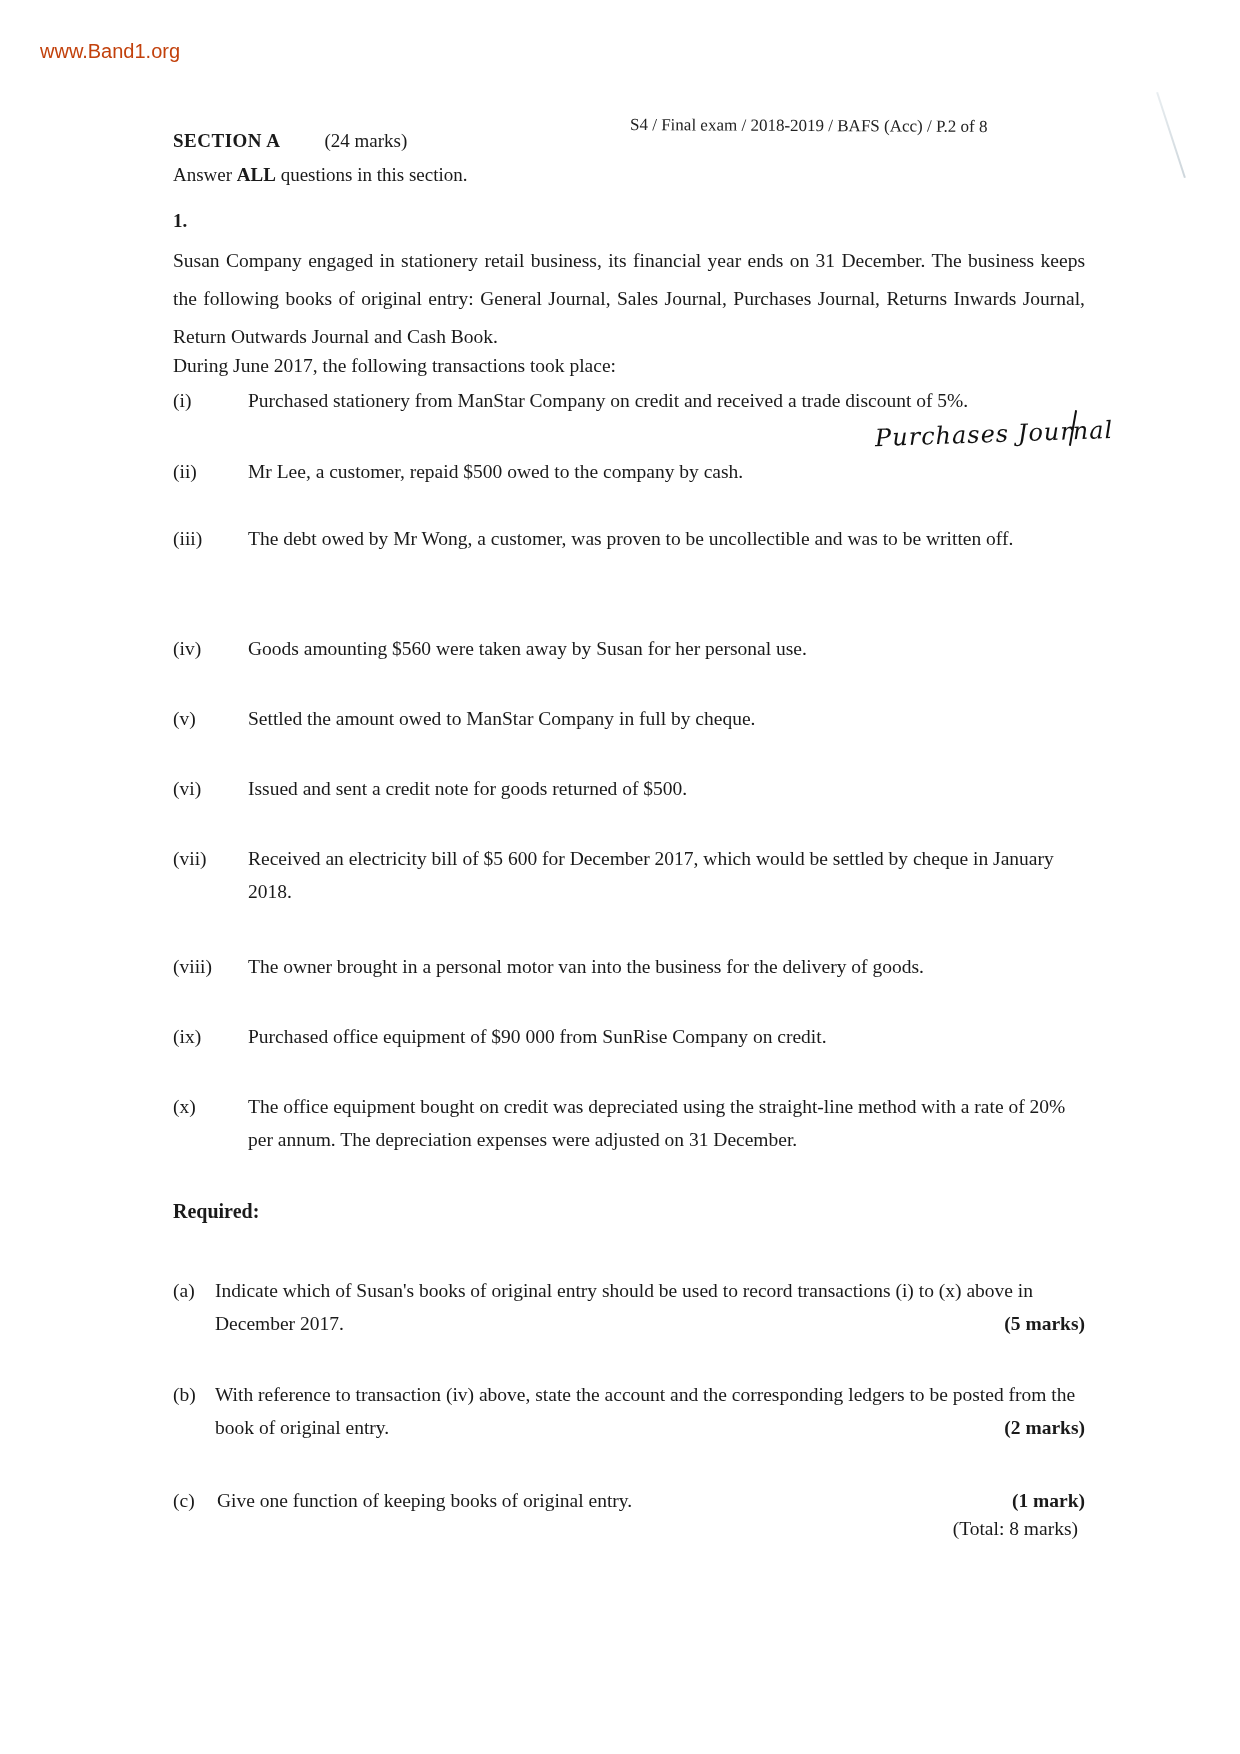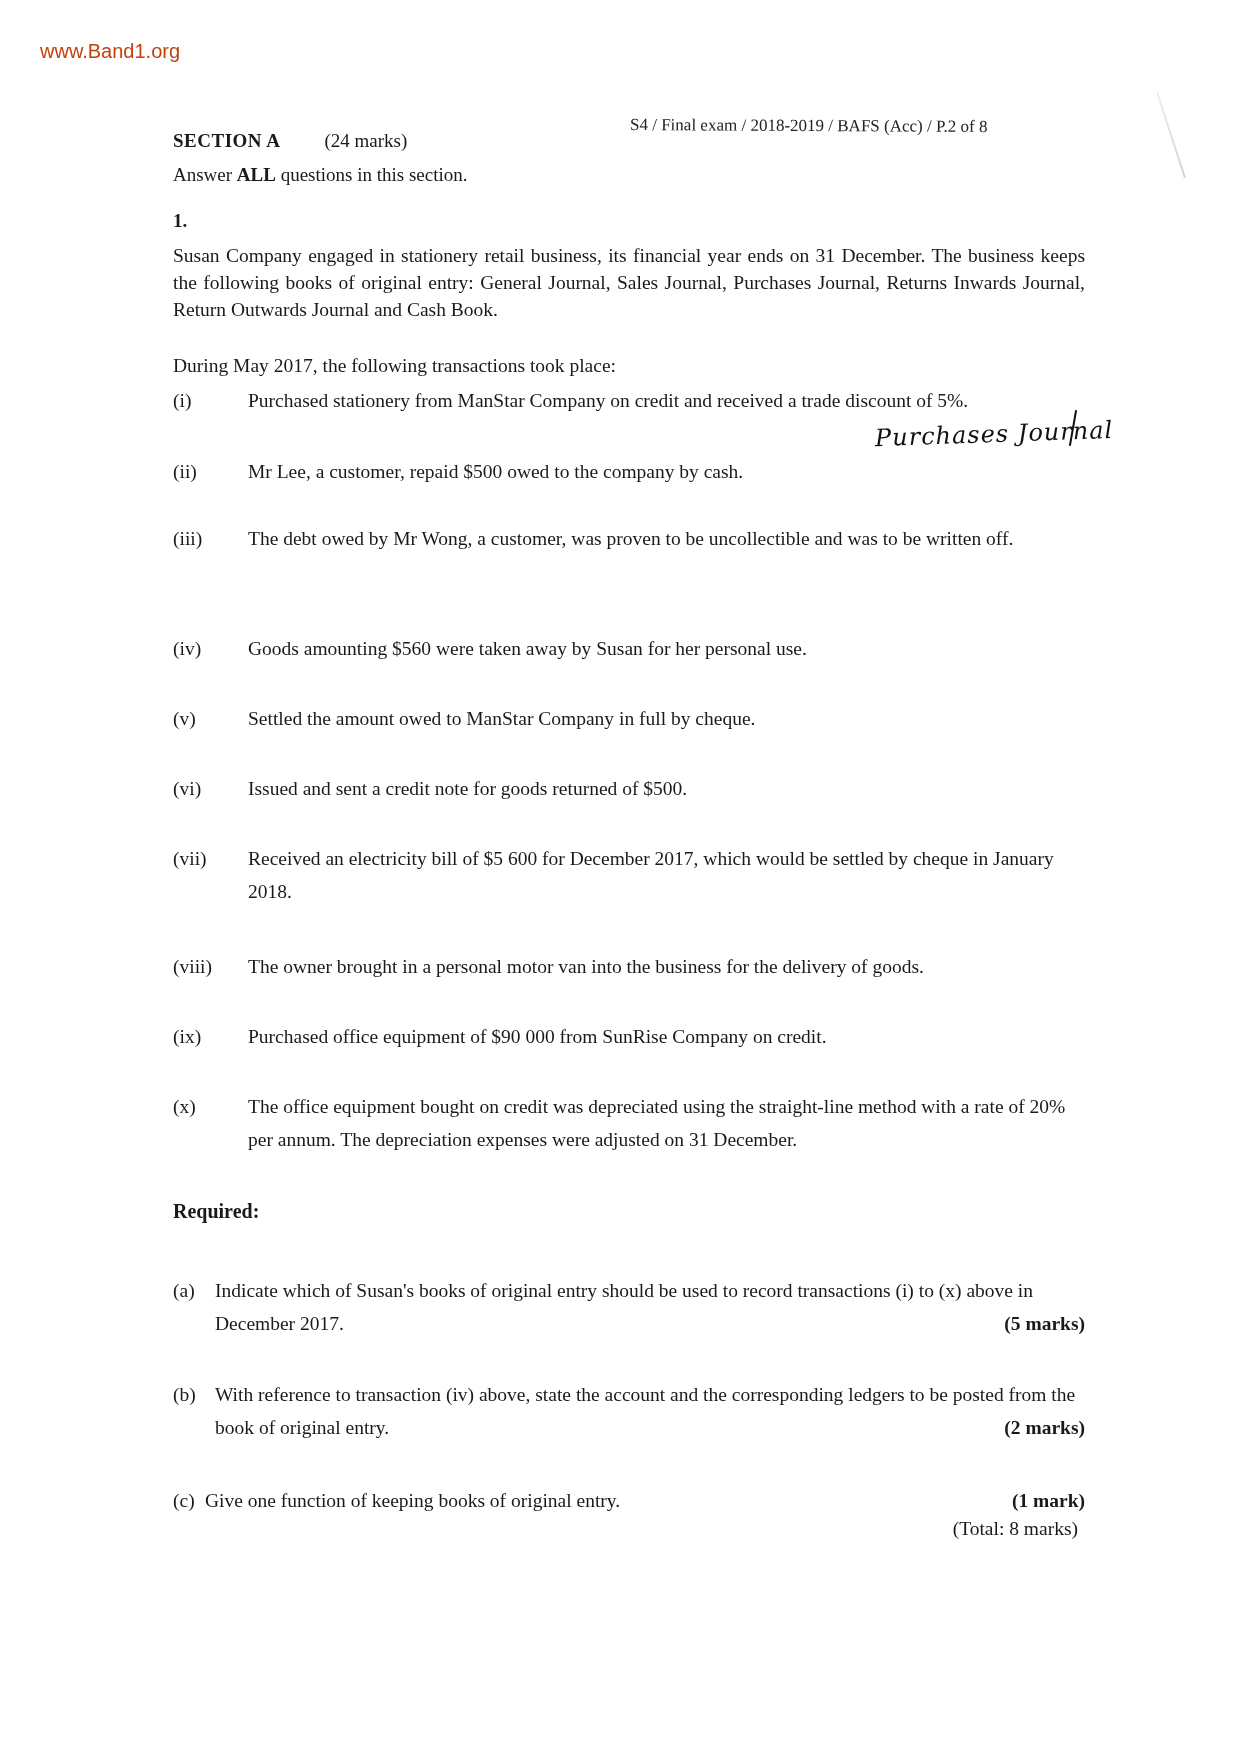--- a/index.html
+++ b/index.html
@@ -20,21 +20,21 @@
     position: absolute; left: 173px; top: 130px; font-size: 19px;
   }
   .section-title b { font-weight: bold; letter-spacing: 0.5px; }
   .section-title .marks { margin-left: 44px; }
   .section-instr {
     position: absolute; left: 173px; top: 164px; font-size: 19px;
   }
   .q-num { position: absolute; left: 173px; top: 210px; font-size: 19px; font-weight: bold; }
   .intro {
     position: absolute; left: 173px; top: 242px; width: 912px;
-    font-size: 19.5px; line-height: 27px; text-align: justify;
+    font-size: 19.5px; line-height: 38px; text-align: justify;
   }
   .during { position: absolute; left: 173px; top: 355px; font-size: 19.5px; }
   .item { position: absolute; left: 173px; width: 920px; font-size: 19.5px; line-height: 33px; }
   .item .roman { position: absolute; left: 0; top: 0; }
   .item .txt { margin-left: 75px; display: block; }
   .handwriting {
     position: absolute; left: 875px; top: 420px;
     font-family: "DejaVu Serif", serif; font-style: italic;
     font-size: 24px; color: #111; letter-spacing: 1px; transform: rotate(-2deg);
   }
@@ -61,21 +61,21 @@
 
 <div class="page-header">S4 / Final exam / 2018-2019 / BAFS (Acc) / P.2 of 8</div>
 
 <div class="section-title">
   <b>SECTION A</b><span class="marks">(24 marks)</span>
 </div>
 <div class="section-instr"><span>Answer </span><b>ALL</b><span> questions in this section.</span></div>
 
 <div class="q-num">1.</div>
 <div class="intro">Susan Company engaged in stationery retail business, its financial year ends on 31 December. The business keeps the following books of original entry: General Journal, Sales Journal, Purchases Journal, Returns Inwards Journal, Return Outwards Journal and Cash Book.</div>
-<div class="during">During May 2017, the following transactions took place:</div>
+<div class="during">During June 2017, the following transactions took place:</div>
 
 <div class="item" style="top:384px">
     <span class="roman">(i)</span>
     <span class="txt">Purchased stationery from ManStar Company on credit and received a trade discount of 5%.</span>
   </div>
 <div class="handwriting">Purchases Journal</div>
 <div class="hw-tick"></div>
 
 <div class="item" style="top:455px">
     <span class="roman">(ii)</span>
@@ -131,17 +131,17 @@
 </div>
 
 <div class="part" style="top:1378px">
   <span class="lbl">(b)</span>
   <span class="txt">With reference to transaction (iv) above, state the account and the corresponding ledgers to be posted from the book of original entry.</span>
   <span class="mk" style="top:33px">(2 marks)</span>
 </div>
 
 <div class="part" style="top:1484px">
   <span class="lbl">(c)</span>
-  <span class="txt" style="margin-left:32px">Give one function of keeping books of original entry.</span>
+  <span class="txt" style="margin-left:44px">Give one function of keeping books of original entry.</span>
   <span class="mk" style="top:0">(1 mark)</span>
 </div>
 
 <div class="total">(Total: 8 marks)</div>
 
 </body></html>

